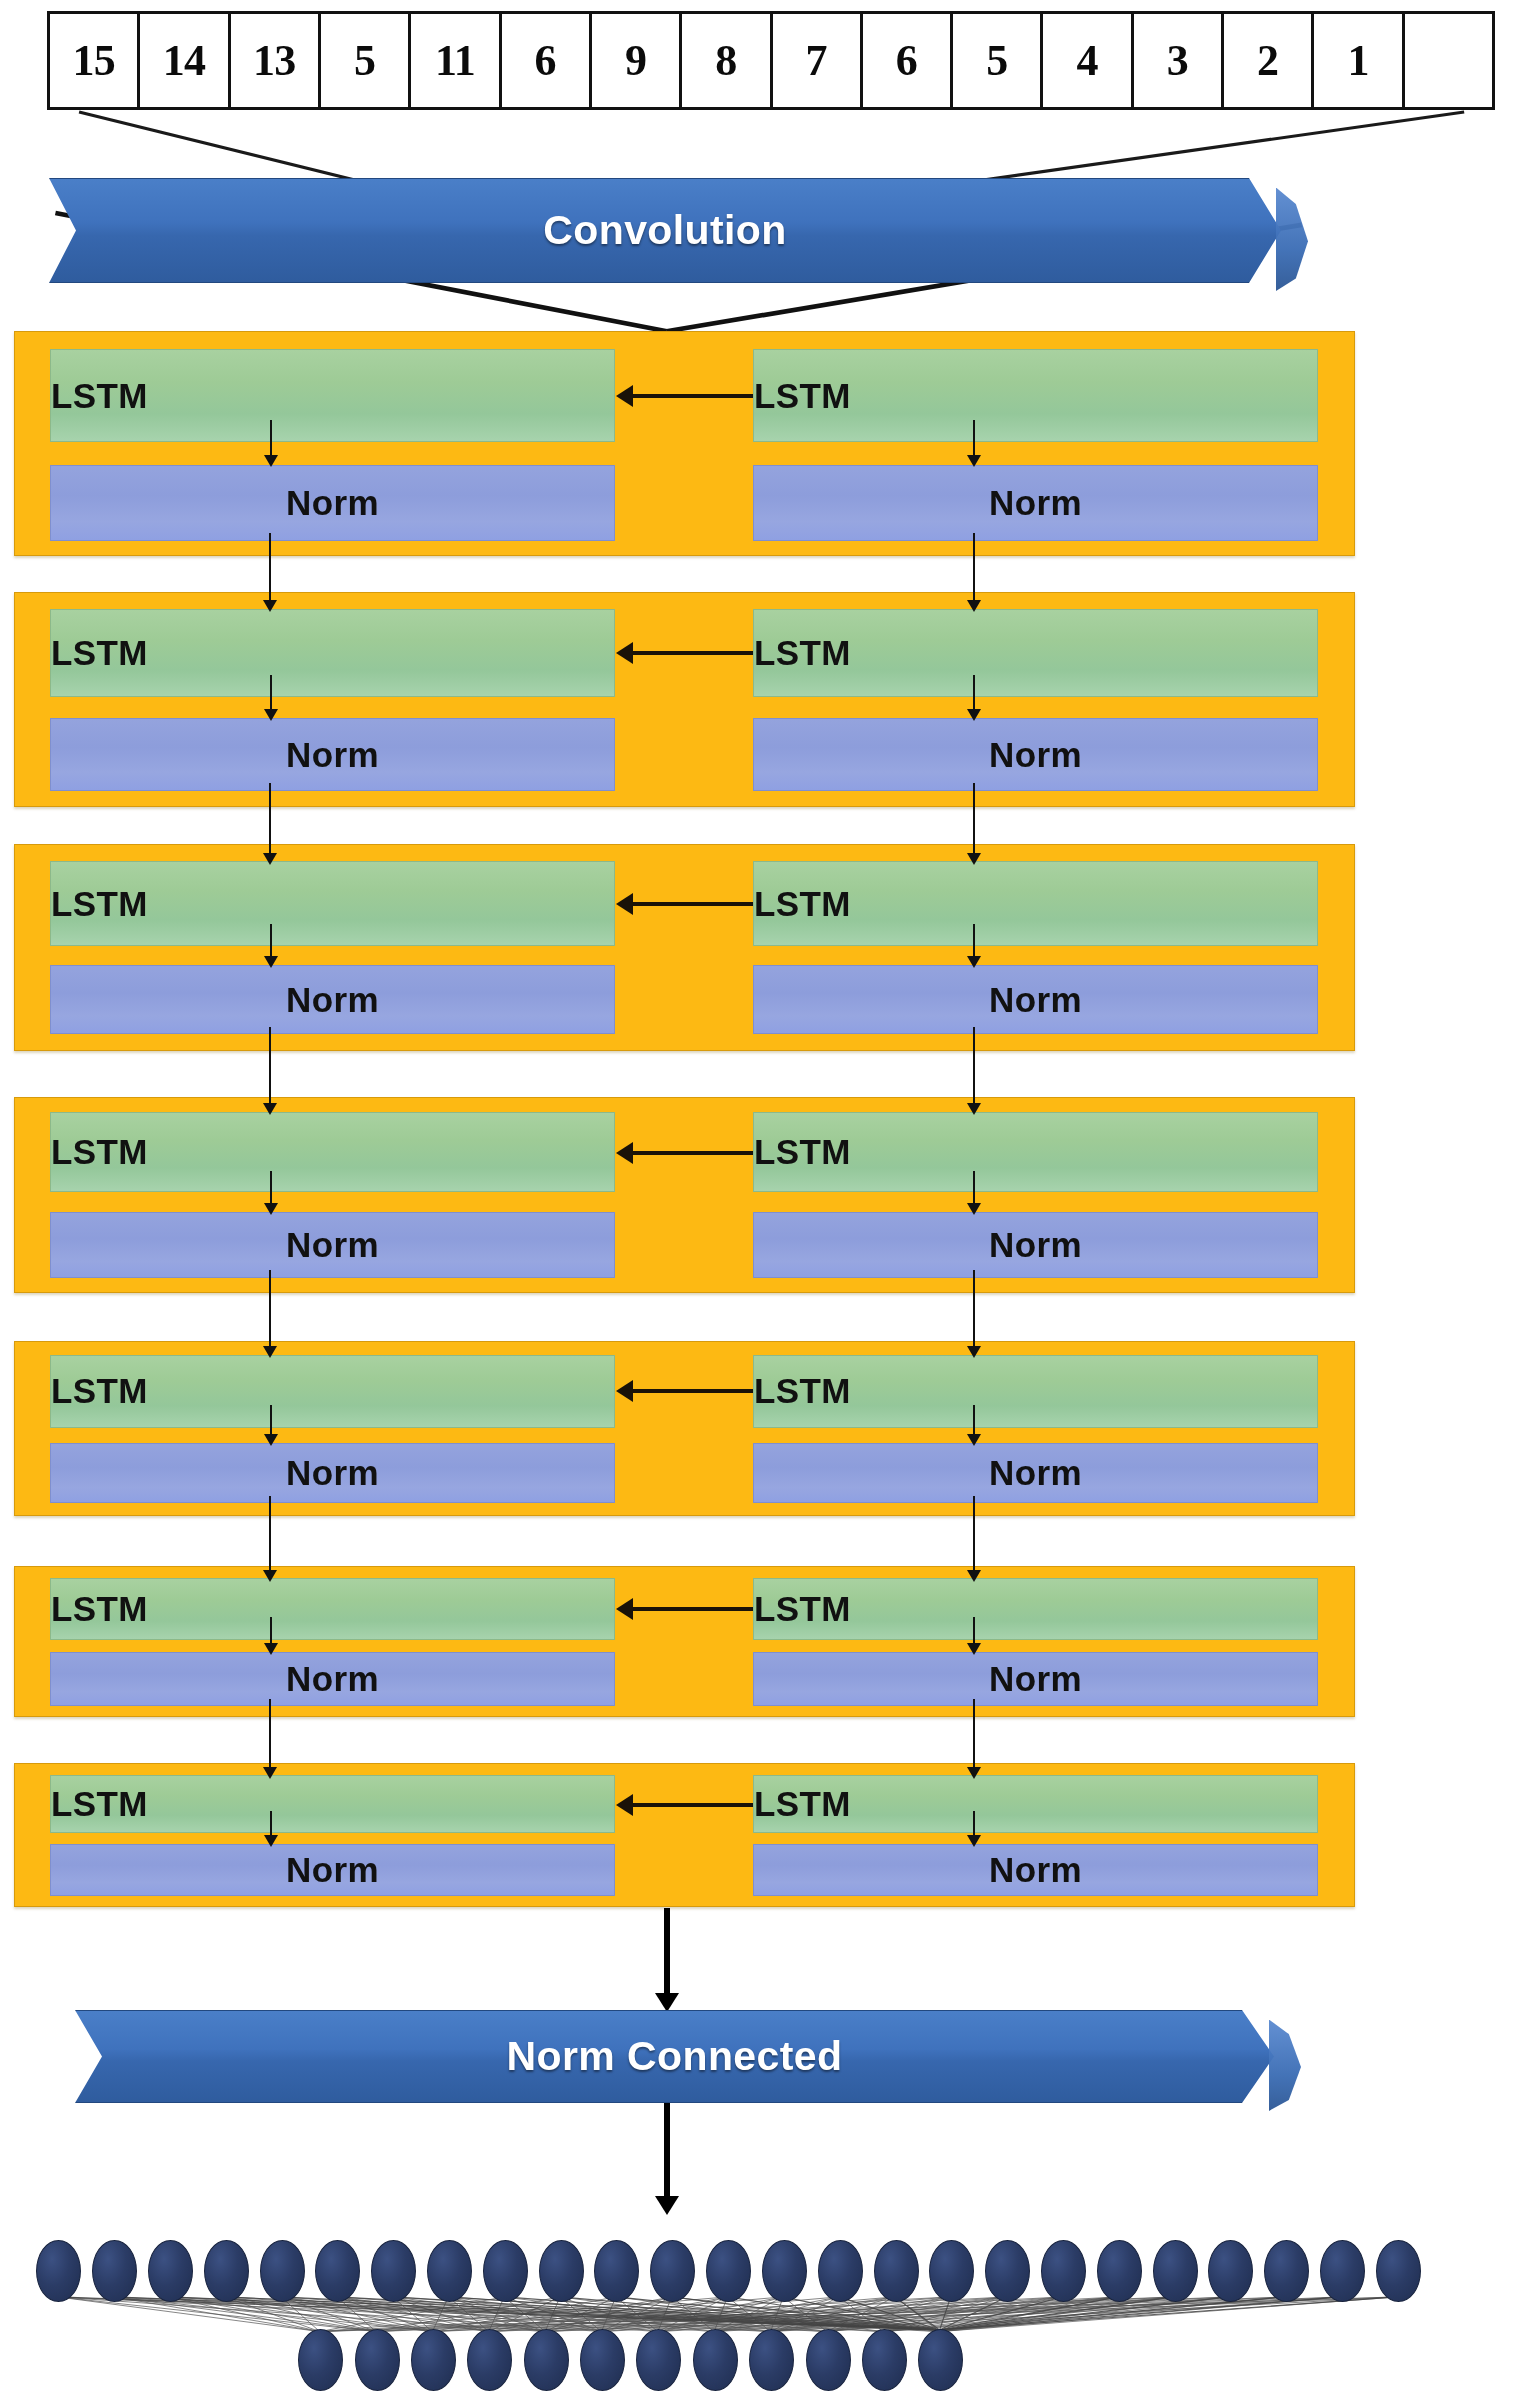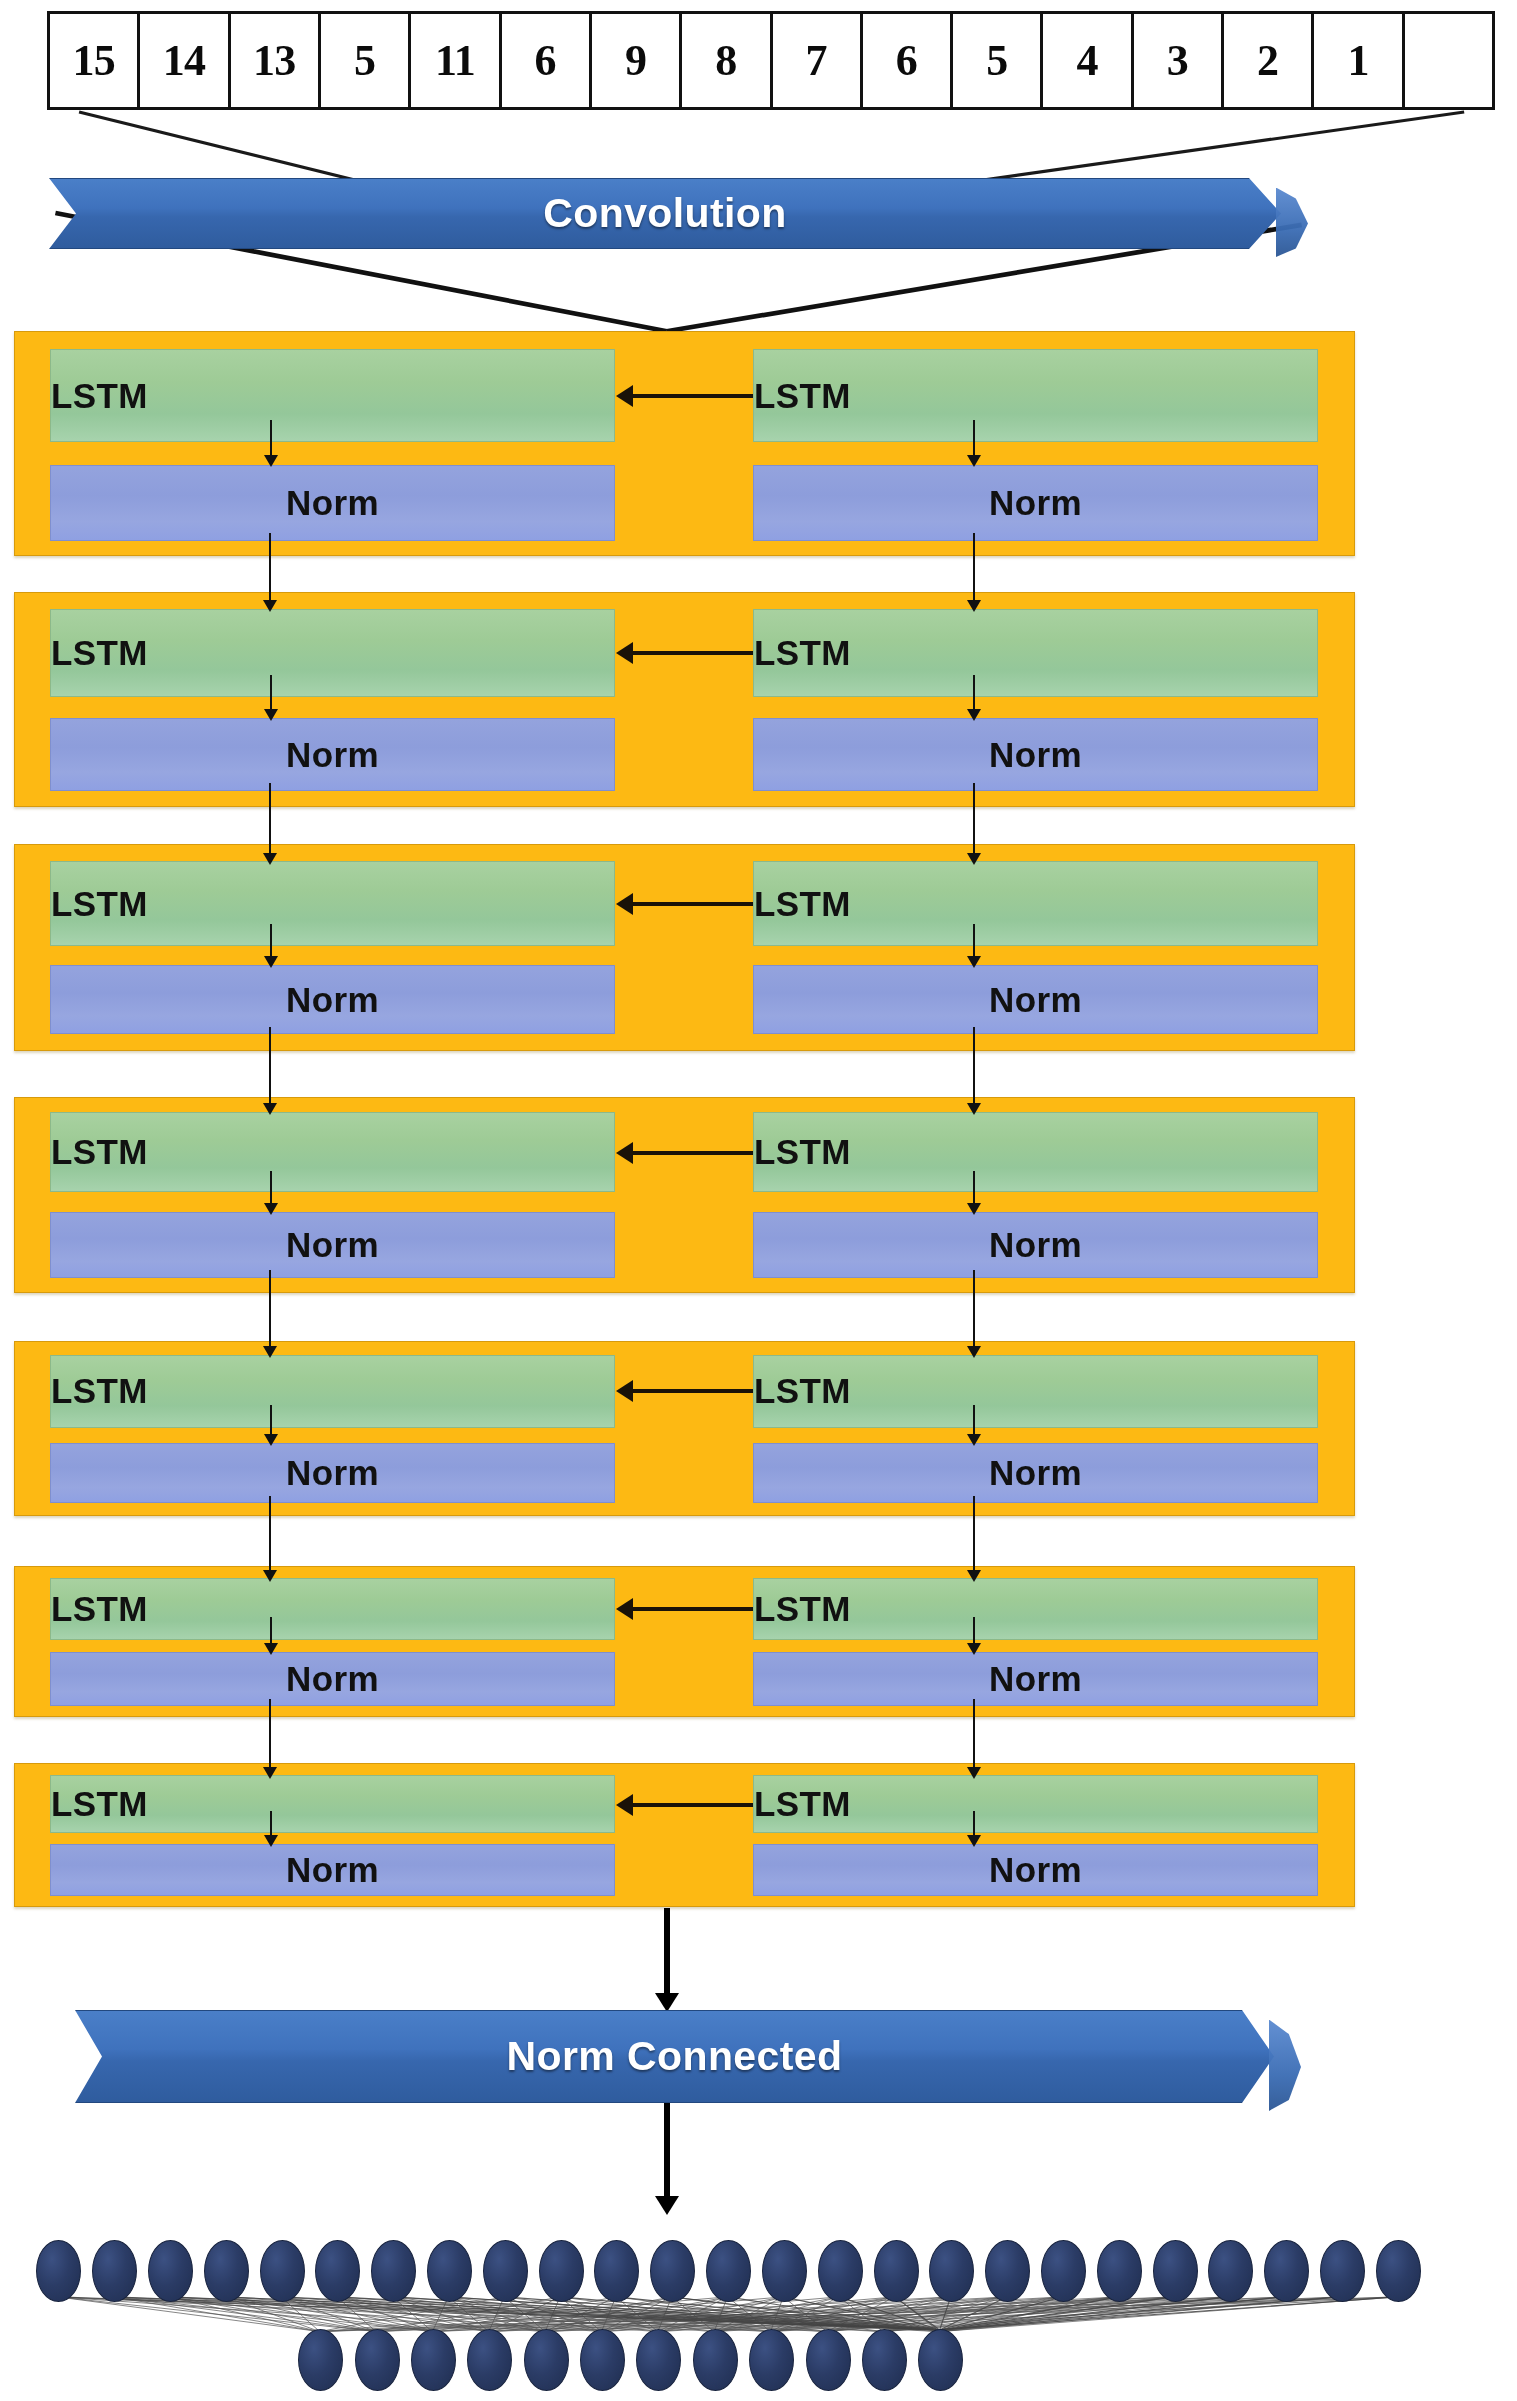--- a/index.html
+++ b/index.html
@@ -91,21 +91,21 @@
       <div class="seq-cell"></div>
     </div>
 
   <svg class="funnel" width="1518" height="2401" viewBox="0 0 1924 3044">
     <polyline points="100,142 740,300" fill="none" stroke="#1a1a1a" stroke-width="4"></polyline>
     <polyline points="1856,142 740,300" fill="none" stroke="#1a1a1a" stroke-width="4"></polyline>
     <polyline points="70,270 845,420" fill="none" stroke="#111" stroke-width="6"></polyline>
     <polyline points="1650,285 845,420" fill="none" stroke="#111" stroke-width="6"></polyline>
   </svg>
 
-  <div class="banner" style="left:49px;top:178px;width:1232px;height:71px;">
+  <div class="banner" style="left:49px;top:178px;width:1232px;height:105px;">
     <div class="face"></div>
     <div class="side"></div>
     <div class="label">Convolution</div>
   </div>
 
   <div id="rblocks">
       <div class="rblock" style="left: 14px; top: 331px; width: 1341px; height: 225px;">
         <div class="rcol" style="left: 35px; top: 0px; width: 565px; height: 225px;">
           <div class="lstm-box" style="top: 17.4px; height: 93px;">
             <span class="blk-label">LSTM</span>

